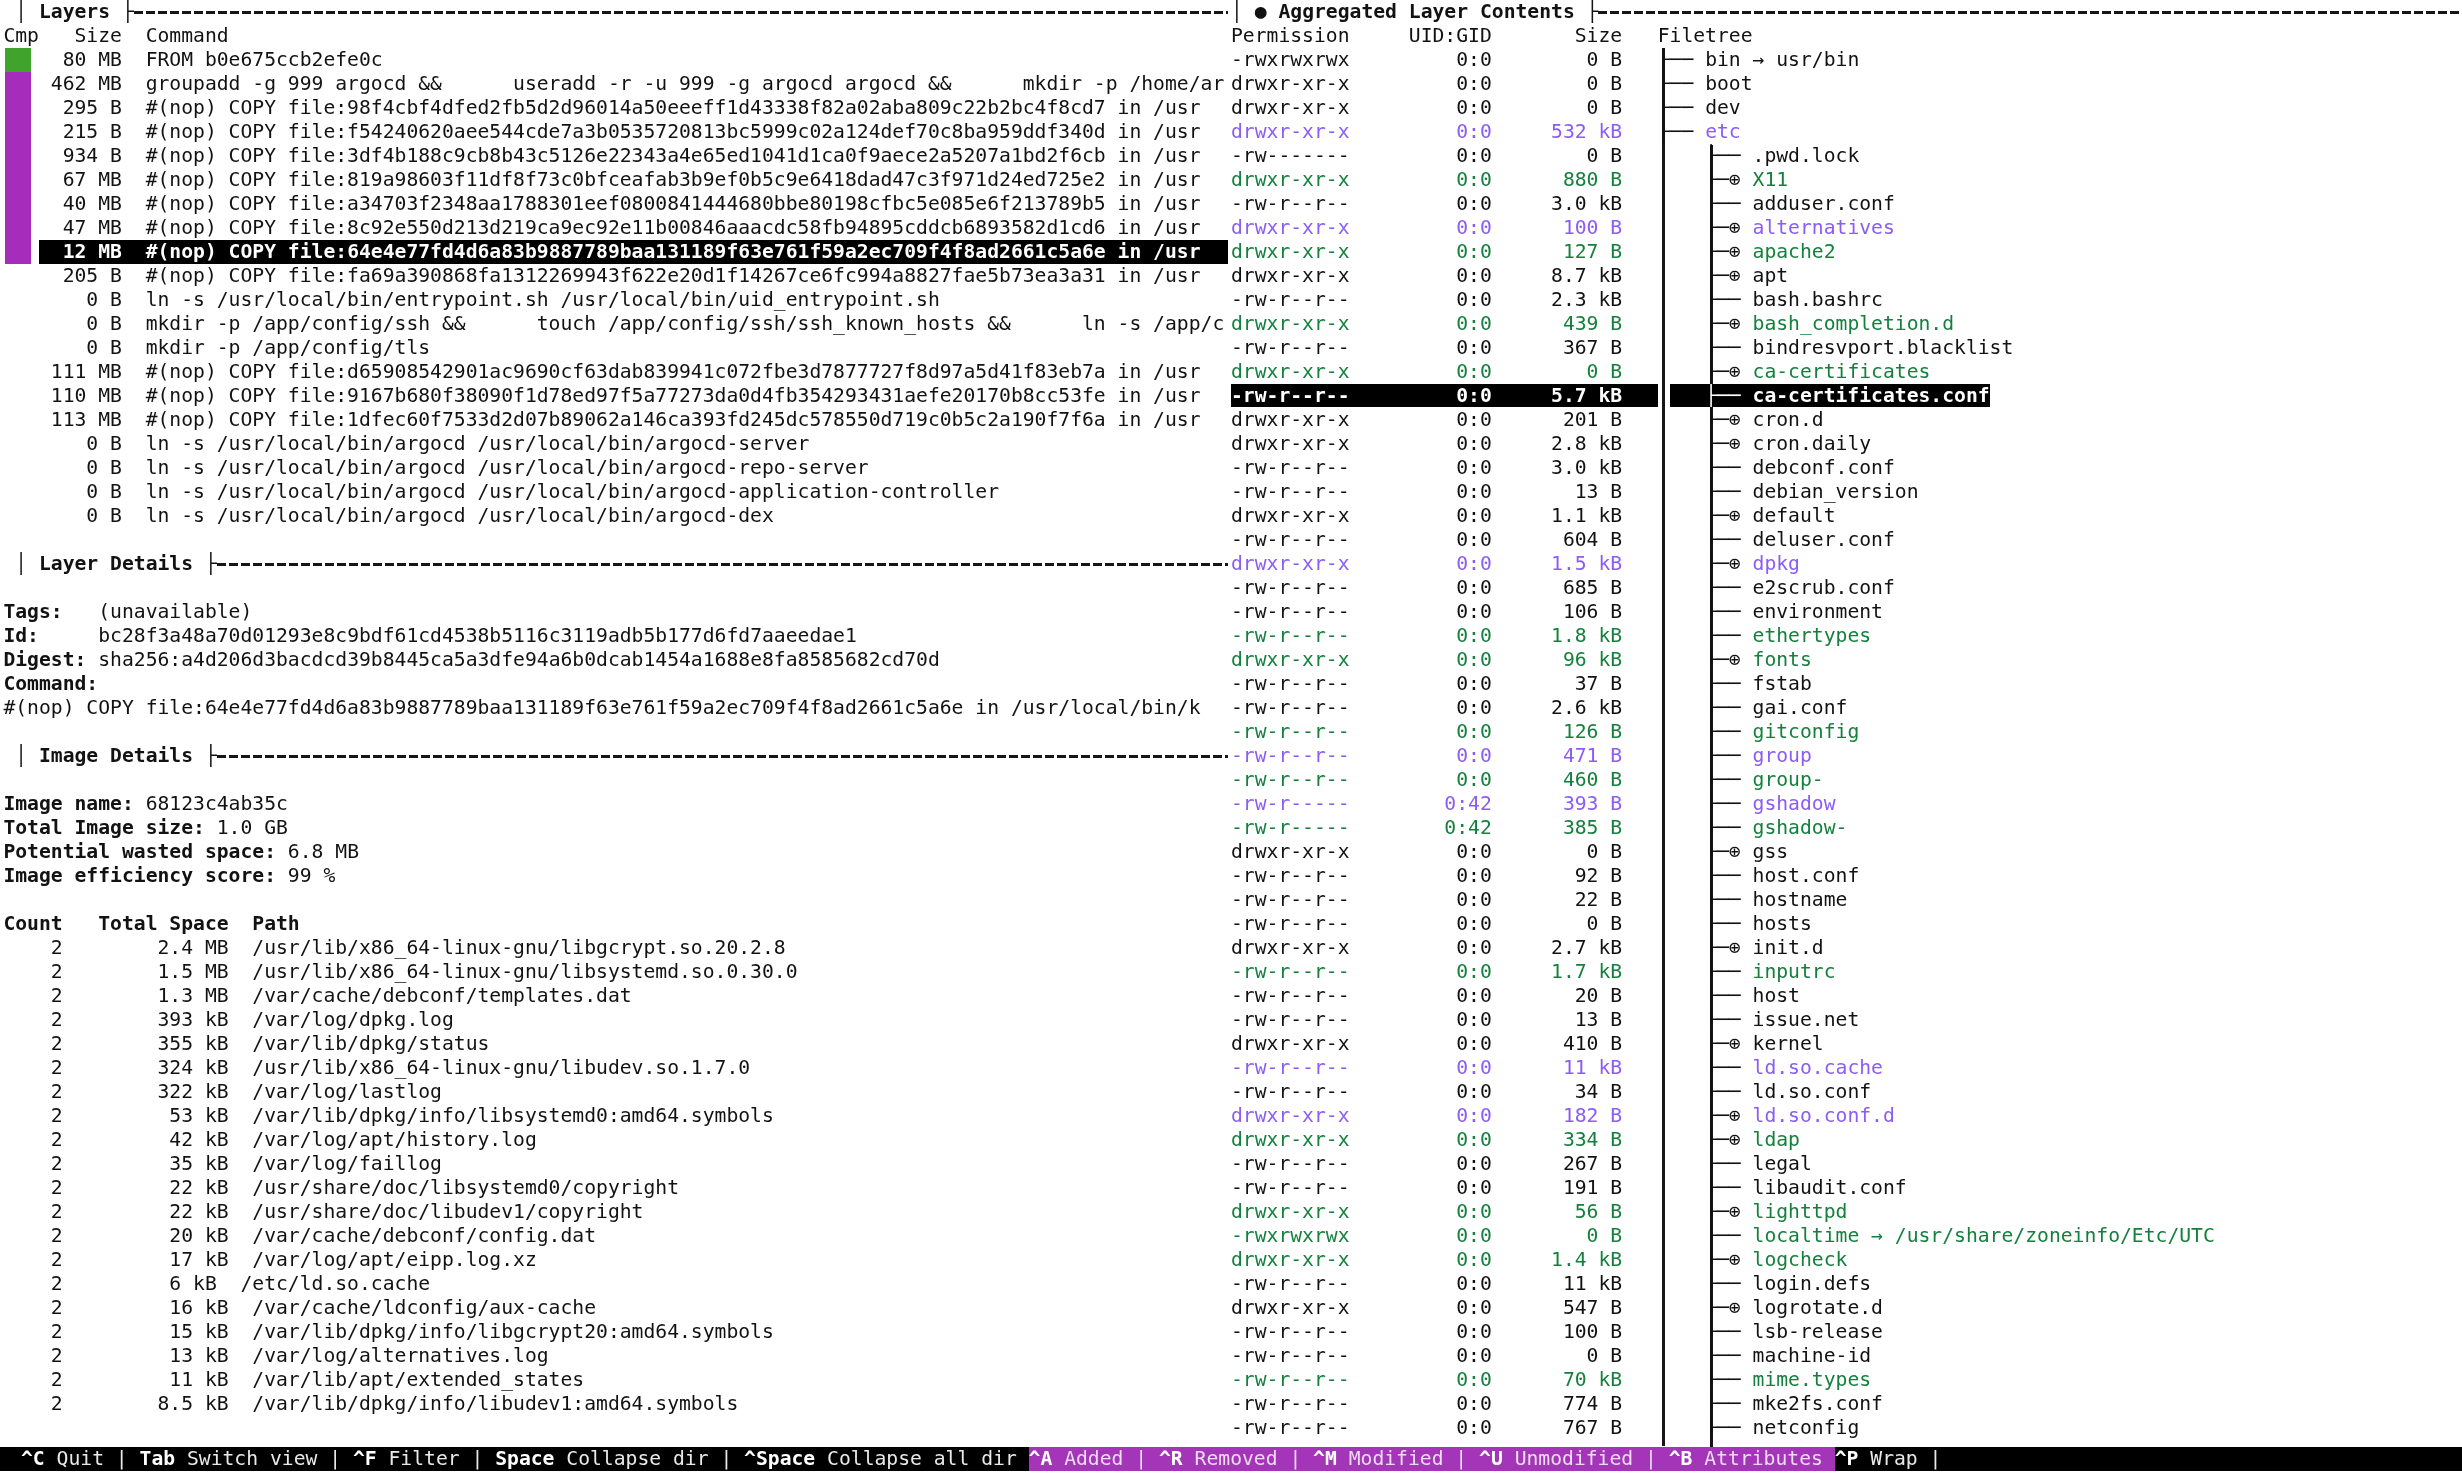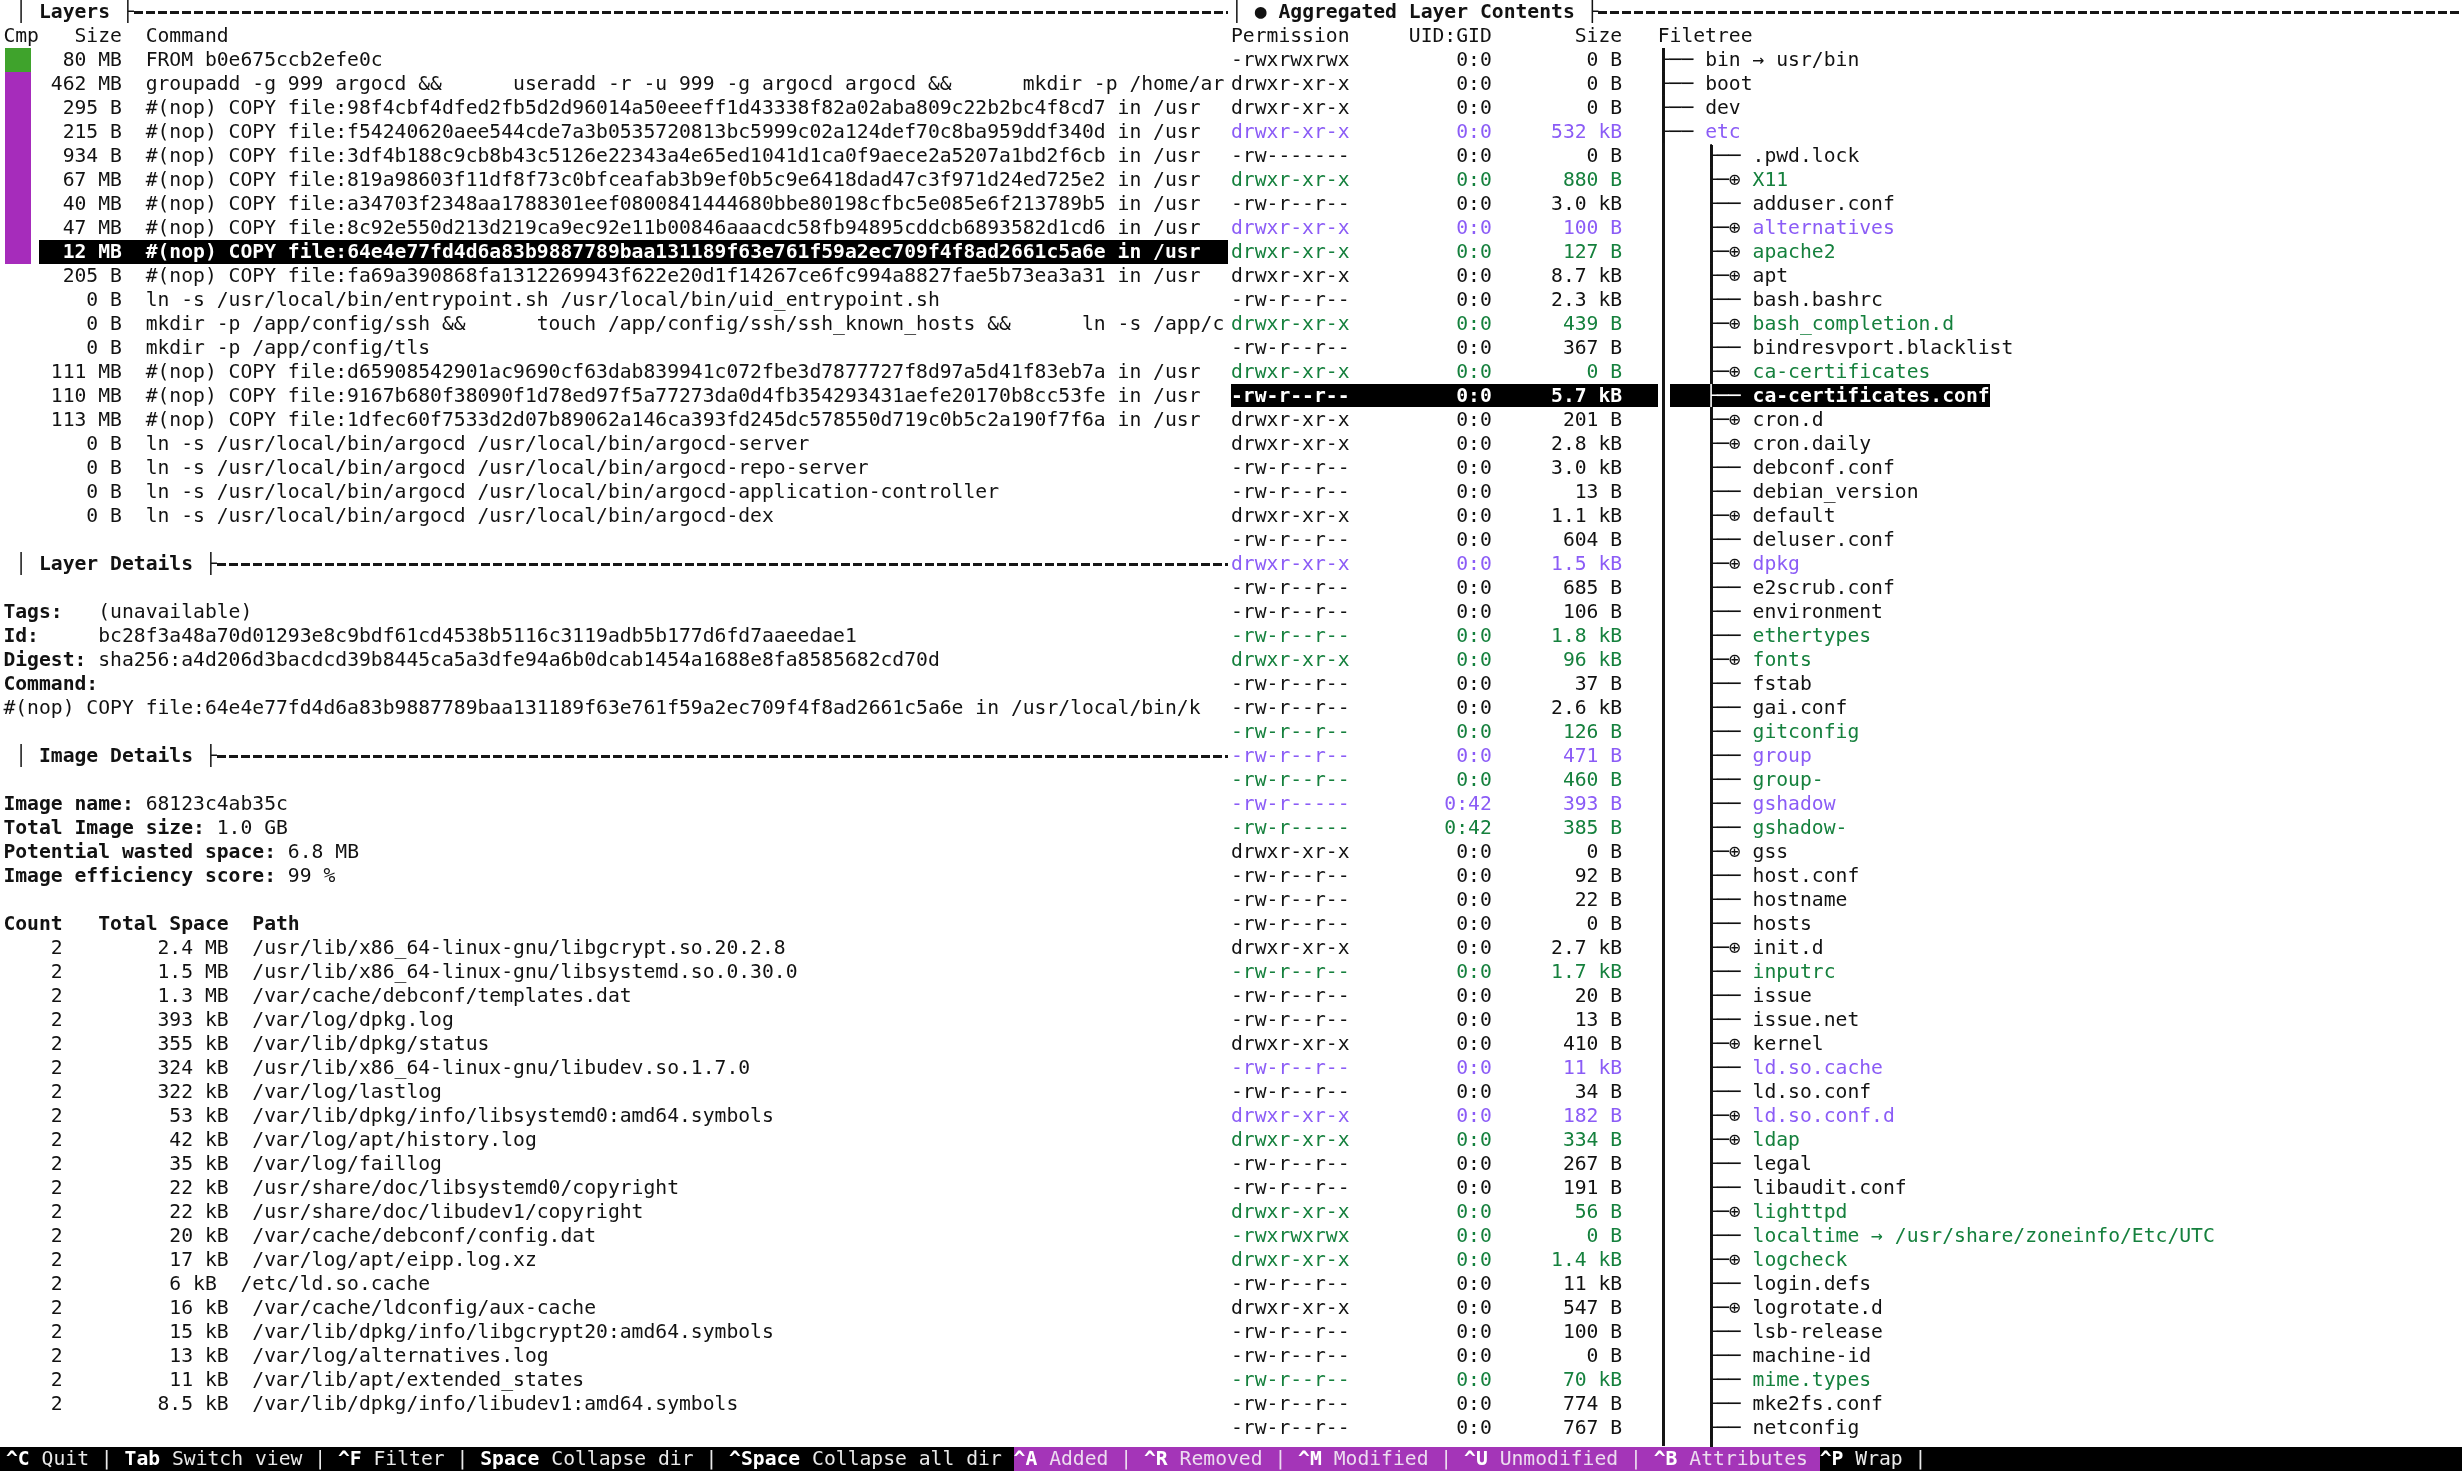--- a/index.html
+++ b/index.html
@@ -24,21 +24,21 @@
   .cmp-green{background:#3fa32c}
   .cmp-purple{background:#a62cbb}
   .lsel{display:inline-block;vertical-align:top;height:100%;
     background:#000;color:#fff;font-weight:bold;width:calc(100% - 3ch)}
   .hl{background:#000;color:#ffffff;font-weight:bold}
   .trunk{position:absolute;width:2.6px;background:#161616}
   #trunk-root{left:1662px;top:48px;height:1398px}
   #trunk-etc{left:1710px;top:145px;height:1302px}
   #status-bar{position:absolute;left:0;top:1447px;width:2462px;height:24px;
     background:#000;color:#e9e9e9;white-space:pre;line-height:24px;
-    padding-left:6px;box-sizing:border-box;overflow:hidden}
+    padding-left:21px;box-sizing:border-box;overflow:hidden}
   #status-bar .key{color:#ffffff;font-weight:bold}
   #status-bar .seg-purple{background:#a435b8;color:#ecdcef;display:inline-block;height:100%}
 </style>
 </head>
 <body>
 
 <div id="app">
   <div class="trunk" id="trunk-root"></div>
   <div class="trunk" id="trunk-etc"></div>
 
@@ -138,21 +138,21 @@
       <div class="row"><span class="t-modified">-rw-r--r--         0:0      471 B</span><span>       </span><span>├── </span><span class="t-modified">group</span></div>
       <div class="row"><span class="t-added">-rw-r--r--         0:0      460 B</span><span>       </span><span>├── </span><span class="t-added">group-</span></div>
       <div class="row"><span class="t-modified">-rw-r-----        0:42      393 B</span><span>       </span><span>├── </span><span class="t-modified">gshadow</span></div>
       <div class="row"><span class="t-added">-rw-r-----        0:42      385 B</span><span>       </span><span>├── </span><span class="t-added">gshadow-</span></div>
       <div class="row"><span class="t-default">drwxr-xr-x         0:0        0 B</span><span>       </span><span>├─⊕ </span><span class="t-default">gss</span></div>
       <div class="row"><span class="t-default">-rw-r--r--         0:0       92 B</span><span>       </span><span>├── </span><span class="t-default">host.conf</span></div>
       <div class="row"><span class="t-default">-rw-r--r--         0:0       22 B</span><span>       </span><span>├── </span><span class="t-default">hostname</span></div>
       <div class="row"><span class="t-default">-rw-r--r--         0:0        0 B</span><span>       </span><span>├── </span><span class="t-default">hosts</span></div>
       <div class="row"><span class="t-default">drwxr-xr-x         0:0     2.7 kB</span><span>       </span><span>├─⊕ </span><span class="t-default">init.d</span></div>
       <div class="row"><span class="t-added">-rw-r--r--         0:0     1.7 kB</span><span>       </span><span>├── </span><span class="t-added">inputrc</span></div>
-      <div class="row"><span class="t-default">-rw-r--r--         0:0       20 B</span><span>       </span><span>├── </span><span class="t-default">issue</span></div>
+      <div class="row"><span class="t-default">-rw-r--r--         0:0       20 B</span><span>       </span><span>├── </span><span class="t-default">host</span></div>
       <div class="row"><span class="t-default">-rw-r--r--         0:0       13 B</span><span>       </span><span>├── </span><span class="t-default">issue.net</span></div>
       <div class="row"><span class="t-default">drwxr-xr-x         0:0      410 B</span><span>       </span><span>├─⊕ </span><span class="t-default">kernel</span></div>
       <div class="row"><span class="t-modified">-rw-r--r--         0:0      11 kB</span><span>       </span><span>├── </span><span class="t-modified">ld.so.cache</span></div>
       <div class="row"><span class="t-default">-rw-r--r--         0:0       34 B</span><span>       </span><span>├── </span><span class="t-default">ld.so.conf</span></div>
       <div class="row"><span class="t-modified">drwxr-xr-x         0:0      182 B</span><span>       </span><span>├─⊕ </span><span class="t-modified">ld.so.conf.d</span></div>
       <div class="row"><span class="t-added">drwxr-xr-x         0:0      334 B</span><span>       </span><span>├─⊕ </span><span class="t-added">ldap</span></div>
       <div class="row"><span class="t-default">-rw-r--r--         0:0      267 B</span><span>       </span><span>├── </span><span class="t-default">legal</span></div>
       <div class="row"><span class="t-default">-rw-r--r--         0:0      191 B</span><span>       </span><span>├── </span><span class="t-default">libaudit.conf</span></div>
       <div class="row"><span class="t-added">drwxr-xr-x         0:0       56 B</span><span>       </span><span>├─⊕ </span><span class="t-added">lighttpd</span></div>
       <div class="row"><span class="t-added">-rwxrwxrwx         0:0        0 B</span><span>       </span><span>├── </span><span class="t-added">localtime → /usr/share/zoneinfo/Etc/UTC</span></div>

